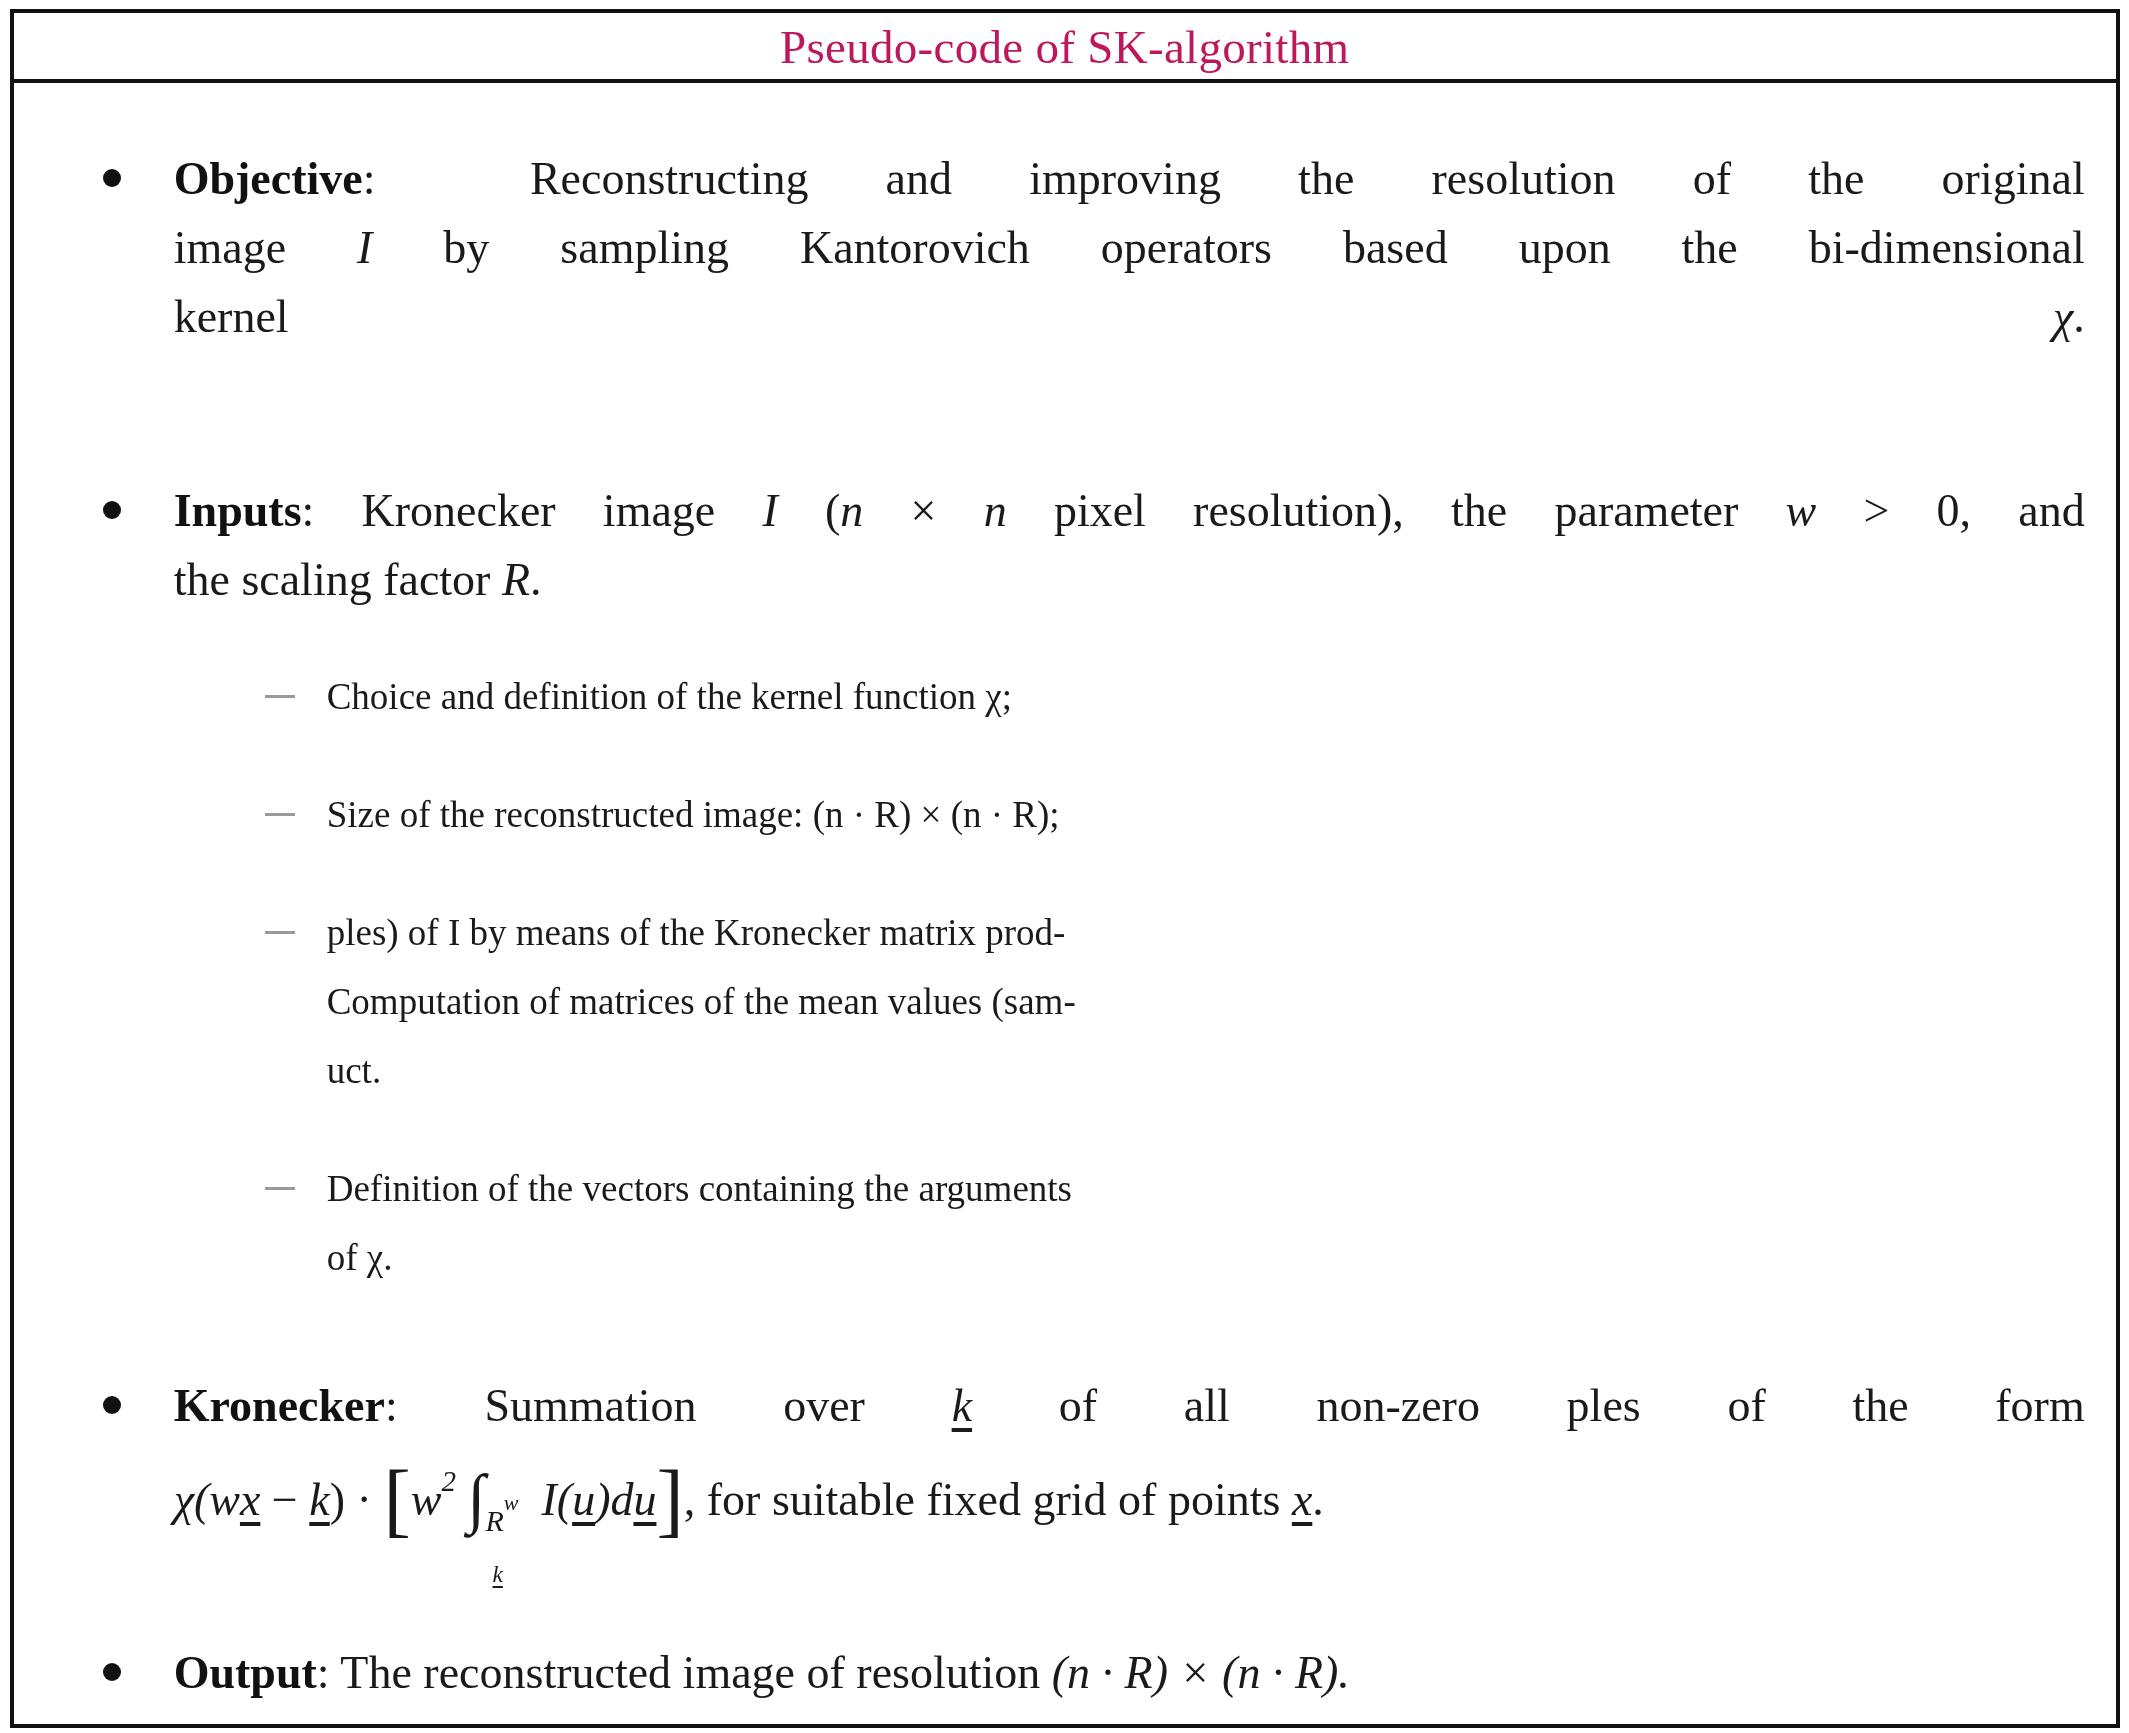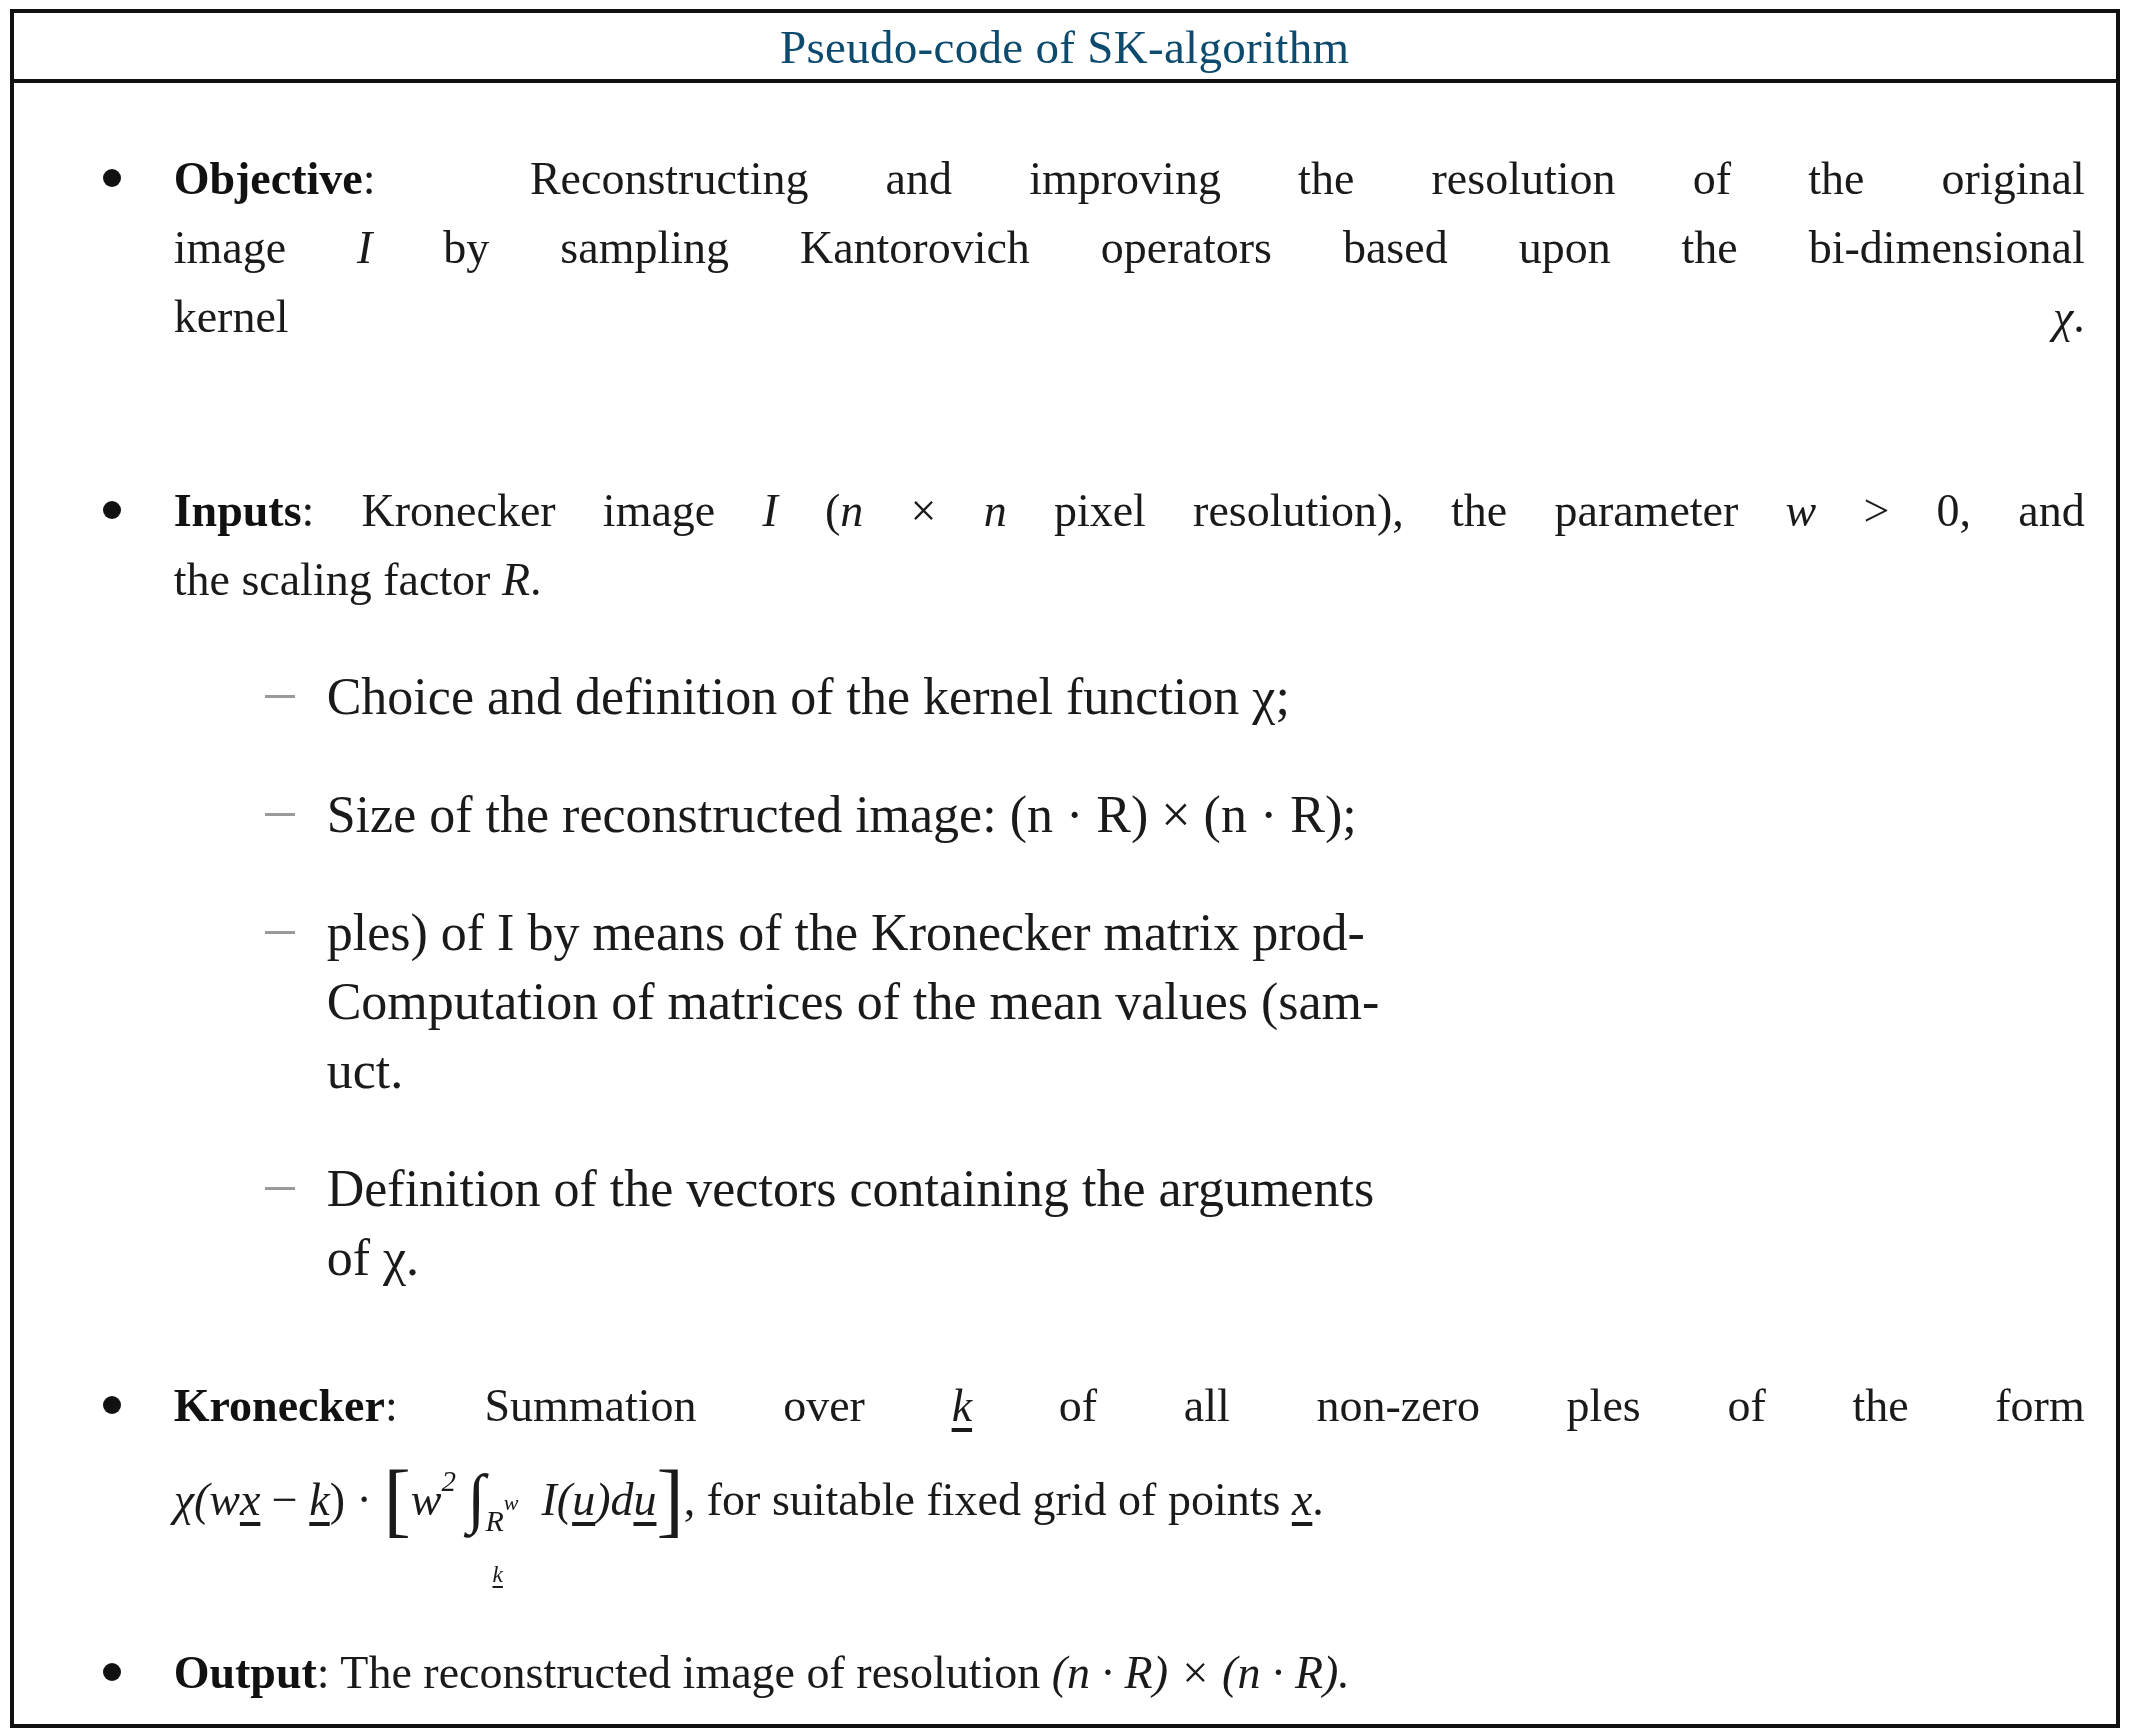--- a/index.html
+++ b/index.html
@@ -31,21 +31,21 @@
     width: 100%;
     height: 66px;
     border-bottom: 4.2px solid #111111;
     display: flex;
     align-items: center;
     justify-content: center;
   }
   .title {
     font-size: 47px;
     letter-spacing: 0.3px;
-    color: #0c4a6e;
+    color: #be185d;
     line-height: 1;
     padding-top: 2.8px;
   }
   .content {
     position: absolute;
     left: 0;
     top: 71px;
     width: 100%;
     height: calc(100% - 71px);
   }
@@ -71,21 +71,21 @@
   .label {
     font-weight: bold;
     color: #111111;
   }
   .m { font-style: italic; }
   .u { text-decoration: underline; text-decoration-thickness: 3.5px; text-underline-offset: 7px; font-style: italic; }
   .sub {
     position: absolute;
     left: 313px;
     width: 1246px;
-    font-size: 52px;
+    font-size: 37px;
     line-height: 69px;
   }
   .dash {
     position: absolute;
     left: -62px;
     top: 33px;
     width: 30px;
     height: 2.8px;
     background: #9a9a9a;
   }

